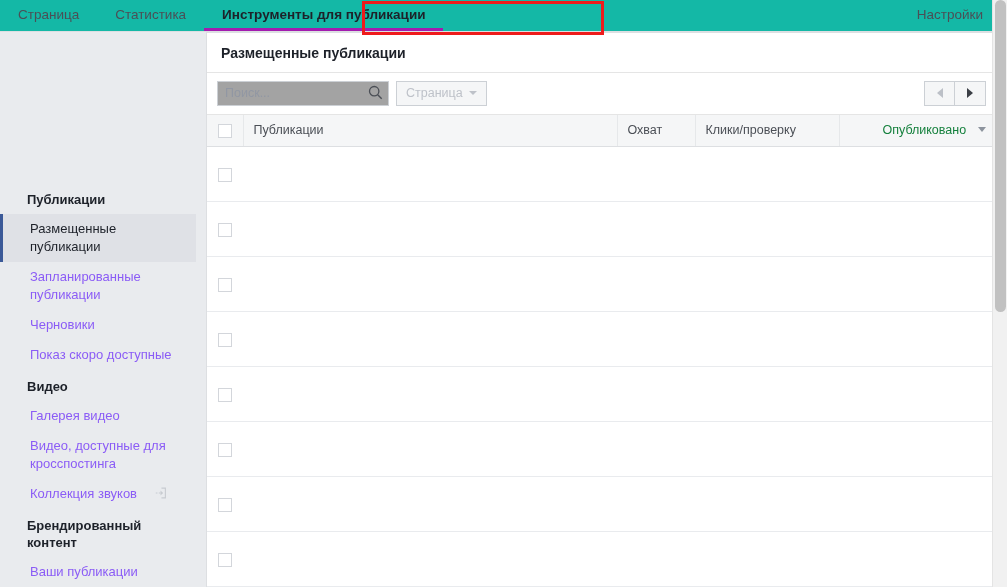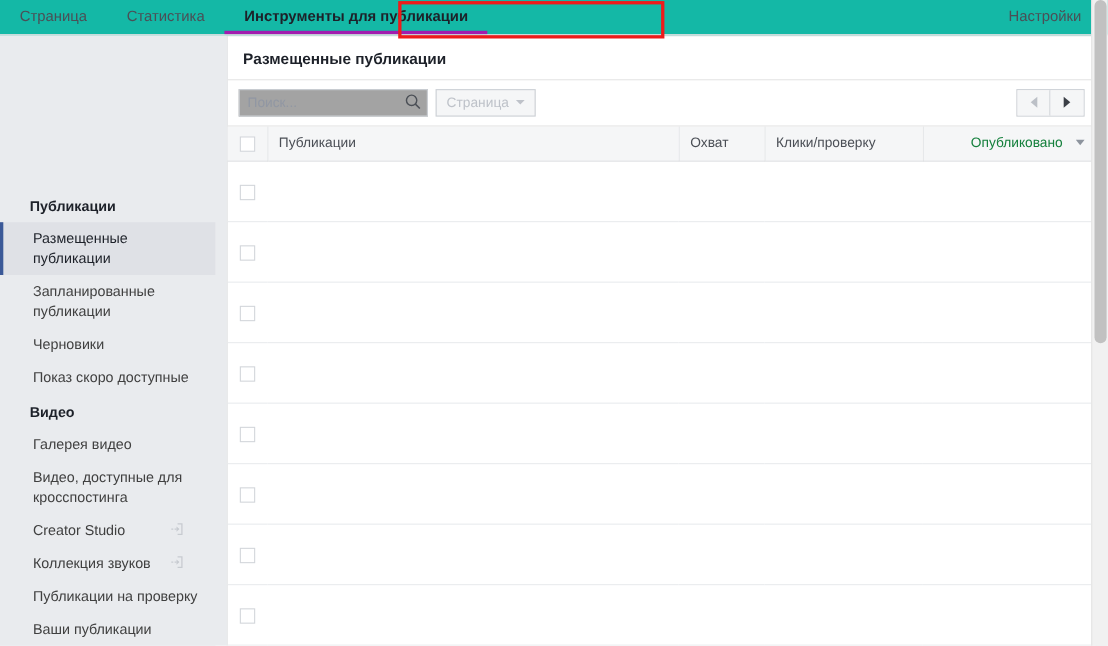--- a/index.html
+++ b/index.html
@@ -107,21 +107,21 @@
   .side-section-title {
     font-size: 13px;
     font-weight: bold;
     color: #1d2129;
     padding: 8px 12px 6px 27px;
     line-height: 17px;
   }
   .side-item {
     display: block;
     font-size: 13px;
-    color: #404040;
+    color: #8b5cf6;
     padding: 6px 12px 6px 27px;
     line-height: 18px;
     cursor: pointer;
     border-left: 3px solid transparent;
     position: relative;
   }
   .side-item.active {
     background: #dfe1e6;
     border-left: 3px solid #3b5998;
     color: #1d2129;
@@ -343,27 +343,22 @@
       <div class="side-item"><span class="label">Запланированные публикации</span></div>
       <div class="side-item"><span class="label">Черновики</span></div>
       <div class="side-item"><span class="label">Показ скоро доступные</span></div>
       <div class="side-section-title">Видео</div>
       <div class="side-item"><span class="label">Галерея видео</span></div>
       <div class="side-item"><span class="label">Видео, доступные для кросспостинга</span></div>
       <div class="side-item"><span class="ext-icon"><svg width="14" height="14" viewBox="0 0 16 16">
             <path d="M8.5 2.5h4.5v11H8.5" fill="none" stroke="#b6bac1" stroke-width="1.3"></path>
             <line x1="2" y1="8" x2="9.5" y2="8" stroke="#b6bac1" stroke-width="1.3" stroke-dasharray="2 1.4"></line>
             <path d="M7.4 5.2 L10.4 8 L7.4 10.8 Z" fill="#b6bac1"></path>
-          </svg></span><span class="label">Creator Studio</span></div>
-      <div class="side-item"><span class="ext-icon"><svg width="14" height="14" viewBox="0 0 16 16">
-            <path d="M8.5 2.5h4.5v11H8.5" fill="none" stroke="#b6bac1" stroke-width="1.3"></path>
-            <line x1="2" y1="8" x2="9.5" y2="8" stroke="#b6bac1" stroke-width="1.3" stroke-dasharray="2 1.4"></line>
-            <path d="M7.4 5.2 L10.4 8 L7.4 10.8 Z" fill="#b6bac1"></path>
           </svg></span><span class="label">Коллекция звуков</span></div>
-      <div class="side-item"><span class="label">Публикации на проверку</span></div>
+      <div class="side-section-title">Брендированный контент</div>
       <div class="side-item"><span class="label">Ваши публикации</span></div>
     </div>
 
   <div class="main">
     <div class="card">
 
       <div class="card-header">Размещенные публикации</div>
 
       <div class="toolbar">
         <div class="search-wrap">

